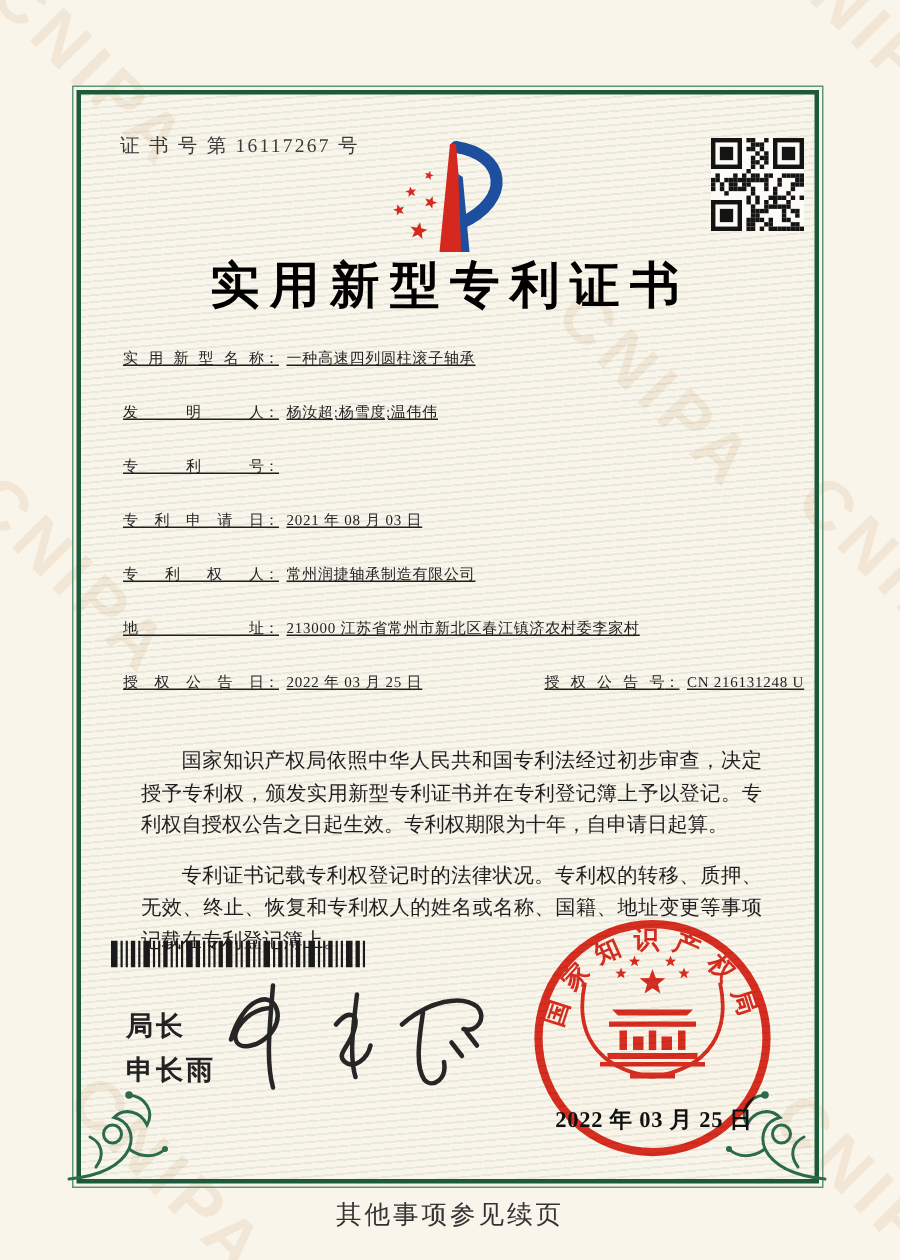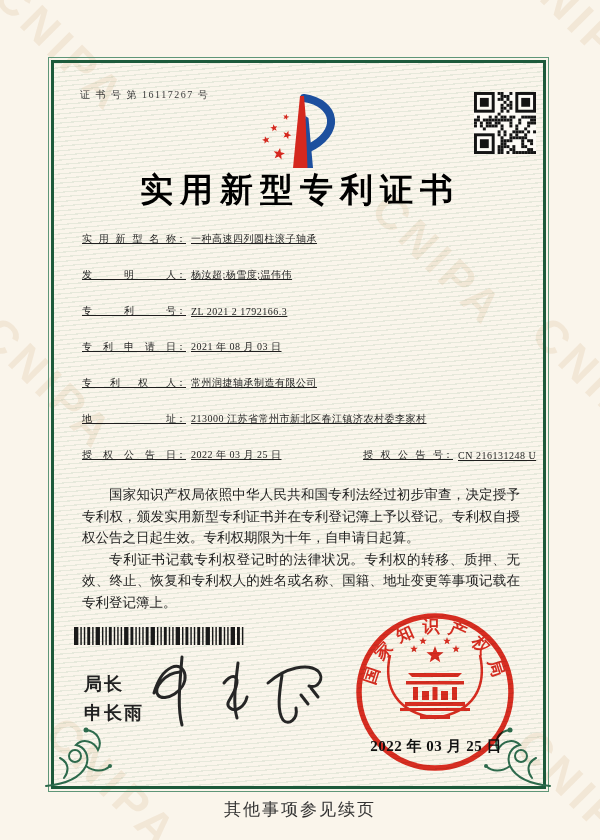--- a/index.html
+++ b/index.html
@@ -23,40 +23,40 @@
   .frame-inner{
     position:absolute;inset:2px;border:3px solid #1d5a3b;
     background:
       repeating-linear-gradient(175deg, rgba(96,150,112,.13) 0 1.2px, rgba(0,0,0,0) 1.2px 4.6px);
   }
   .flourish{position:absolute;width:72px;height:72px;}
   .flourish.br{left:480px;top:722px;}
   .flourish.bl{left:44px;top:722px;transform:scaleX(-1);}
 
   .cert-no{
-    position:absolute;left:80px;top:88px;font-size:10px;letter-spacing:1.5px;color:#3a3a3a;
+    position:absolute;left:80px;top:88px;font-size:13px;letter-spacing:1.5px;color:#3a3a3a;
   }
   .logo{position:absolute;left:243px;top:88px;}
   .qr{position:absolute;left:474px;top:92px;}
   .title{
     position:absolute;left:0;top:168px;width:100%;text-align:center;
     font-size:33px;font-weight:bold;letter-spacing:7px;color:#000000;
   }
   .fields{position:absolute;left:82px;top:221px;width:444px;font-size:10px;text-decoration:underline;}
   .frow{display:flex;height:36px;align-items:center;white-space:nowrap;}
   .flabel{display:inline-block;width:94px;text-align:justify;text-align-last:justify;flex:none;}
   .flabel.short{width:80px;}
   .fcolon{flex:none;padding-right:5px;}
   .fvalue{letter-spacing:.5px;}
   .fvalue.w{width:172px;flex:none;}
   .paras{
     position:absolute;left:82px;top:484px;width:438px;
     font-size:13.5px;line-height:21.5px;text-align:justify;color:#1e1e1e;
   }
-  .paras p{margin:0;text-indent:2em;}
+  .paras p{margin:12px;text-indent:2em;}
   .barcode{position:absolute;left:74px;top:627px;}
   .sig-block{
     position:absolute;left:84px;top:670px;
     font-family:"Liberation Sans","DejaVu Sans",sans-serif;
     font-size:18px;font-weight:bold;color:#222;line-height:29px;letter-spacing:2px;
   }
   .sig-script{position:absolute;left:132px;top:645px;}
   .seal{position:absolute;left:350px;top:607px;mix-blend-mode:multiply;}
   .seal-date{
     position:absolute;left:360px;top:737px;width:152px;text-align:center;
@@ -275,21 +275,20 @@
         <span class="fvalue">一种高速四列圆柱滚子轴承</span>
     </div>
     <div class="frow">
       <span class="flabel">发明人</span>
         <span class="fcolon">：</span>
         <span class="fvalue">杨汝超;杨雪度;温伟伟</span>
     </div>
     <div class="frow">
       <span class="flabel">专利号</span>
         <span class="fcolon">：</span>
-        <span class="fvalue">ZL 2021 2 1792166.3</span>
     </div>
     <div class="frow">
       <span class="flabel">专利申请日</span>
         <span class="fcolon">：</span>
         <span class="fvalue">2021 年 08 月 03 日</span>
     </div>
     <div class="frow">
       <span class="flabel">专利权人</span>
         <span class="fcolon">：</span>
         <span class="fvalue">常州润捷轴承制造有限公司</span>

